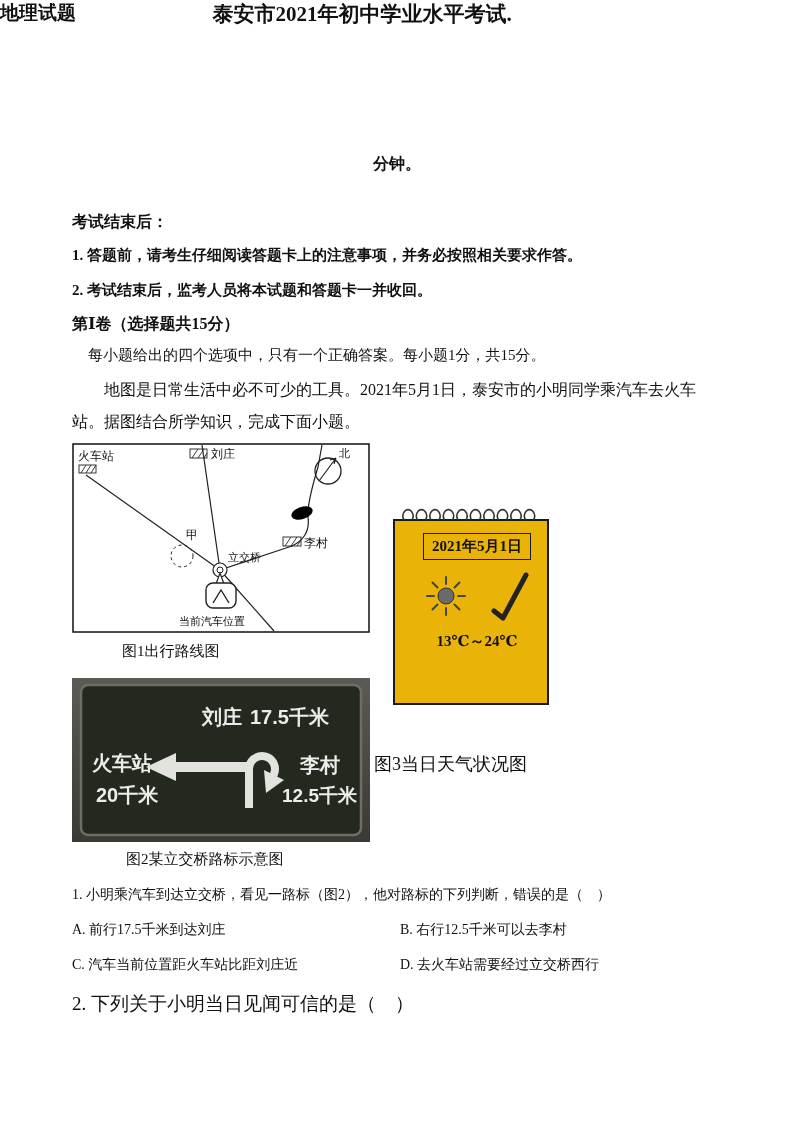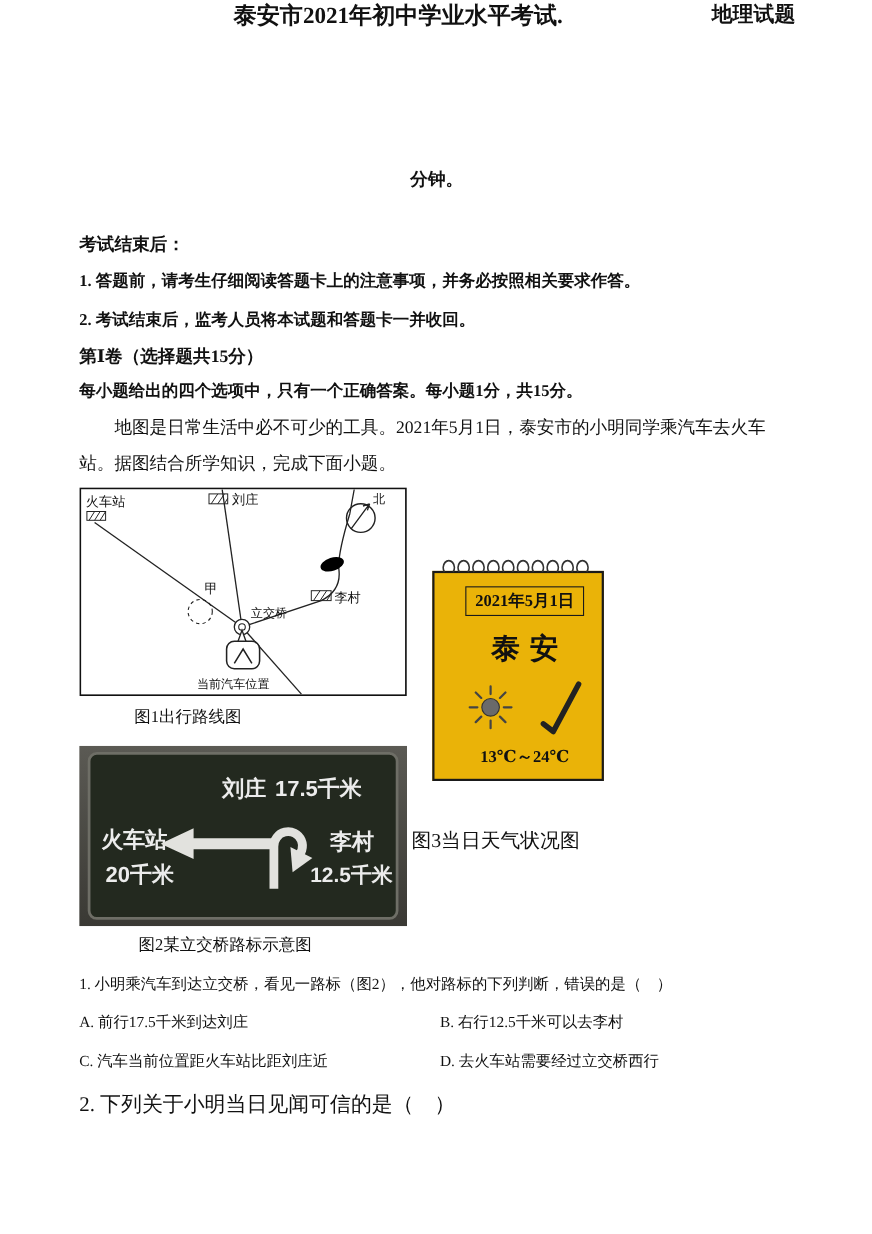--- a/index.html
+++ b/index.html
@@ -4,27 +4,27 @@
 <style>
   * { margin:0; padding:0; box-sizing:border-box; }
   html,body { background:#ffffff; }
   body {
     width:793px; height:1122px; position:relative; overflow:hidden;
     font-family:"Liberation Serif","DejaVu Serif",serif; color:#111;
   }
   .abs { position:absolute; }
 
   .exam-title   { left:0; top:62;  width:724px; font-size:21px; font-weight:bold; text-align:center; }
-  .exam-subtitle{ left:0; top:112; width:723px; font-size:19px; font-weight:bold; text-align:right; }
+  .exam-subtitle{ left:0; top:112; width:723px; font-size:19px; font-weight:bold; text-align:left; }
   .intro        { left:72px; top:148px; width:650px; font-size:16px; font-weight:bold; line-height:31px; text-align:center; }
   .notes-head   { left:72px; top:212px; width:650px; font-size:16px; font-weight:bold; }
   .note-item-1  { left:72px; top:246px; width:660px; font-size:15px; font-weight:bold; }
   .note-item-2  { left:72px; top:281px; width:660px; font-size:15px; font-weight:bold; }
   .section-head { left:72px; top:314px; width:650px; font-size:16px; font-weight:bold; }
-  .section-inst { left:72px; top:346px; width:660px; font-size:15px; font-weight:bold; }
+  .section-inst { left:88px; top:346px; width:660px; font-size:15px; font-weight:normal; }
   .scenario     { left:72px; top:374px; width:655px; font-size:16px; line-height:32px; text-indent:2em; }
 
   .fig1 { left:72px; top:443px; width:298px; height:190px; }
   .fig1-caption { left:122px; top:642px; font-size:15px; }
 
   .fig3 { left:393px; top:505px; width:156px; }
   .fig3 .binding { display:block; margin:0 auto; }
   .fig3-card { border:2px solid #1a1a1a; background:#eab308; margin-top:-2px; padding:10px 6px 10px 18px; min-height:186px; }
   .fig3-date { border:1.5px solid #1a1a1a; display:block; width:max-content; margin:2px auto 0; padding:3px 8px; font-size:15px; font-weight:bold; }
   .fig3-city { text-align:center; font-size:26px; font-weight:bold; letter-spacing:9px; padding-left:9px; margin-top:12px; }
@@ -120,21 +120,20 @@
   </svg>
 </div>
 <div class="abs fig1-caption">图1出行路线图</div>
 
 <div class="abs fig3">
   <svg class="binding" width="142" height="16" viewBox="0 0 142 16">
     <path fill="none" stroke="#333" stroke-width="1.6" d="M4,15 A5,6.5 0 1 1 12,15 M17.5,15 A5,6.5 0 1 1 25.5,15 M31,15 A5,6.5 0 1 1 39,15 M44.5,15 A5,6.5 0 1 1 52.5,15 M58,15 A5,6.5 0 1 1 66,15 M71.5,15 A5,6.5 0 1 1 79.5,15 M85,15 A5,6.5 0 1 1 93,15 M98.5,15 A5,6.5 0 1 1 106.5,15 M112,15 A5,6.5 0 1 1 120,15 M125.5,15 A5,6.5 0 1 1 133.5,15"></path>
   </svg>
   <div class="fig3-card">
     <span class="fig3-date">2021年5月1日</span>
-    <div class="fig3-city">泰安</div>
     <div class="fig3-icons">
       <svg width="46" height="46" viewBox="0 0 46 46">
         <circle cx="23" cy="23" r="8" fill="#6a6a6a" stroke="#333" stroke-width="1"></circle>
         <g stroke="#444" stroke-width="2" stroke-linecap="round">
           <path d="M23,4 L23,11 M23,35 L23,42 M4,23 L11,23 M35,23 L42,23 M9.5,9.5 L14.5,14.5 M31.5,31.5 L36.5,36.5 M36.5,9.5 L31.5,14.5 M14.5,31.5 L9.5,36.5"></path>
         </g>
       </svg>
       <svg width="42" height="52" viewBox="0 0 42 52">
         <path d="M37,5 L14,48 M14,48 L5,41" fill="none" stroke="#222" stroke-width="5" stroke-linecap="round"></path>
       </svg>

